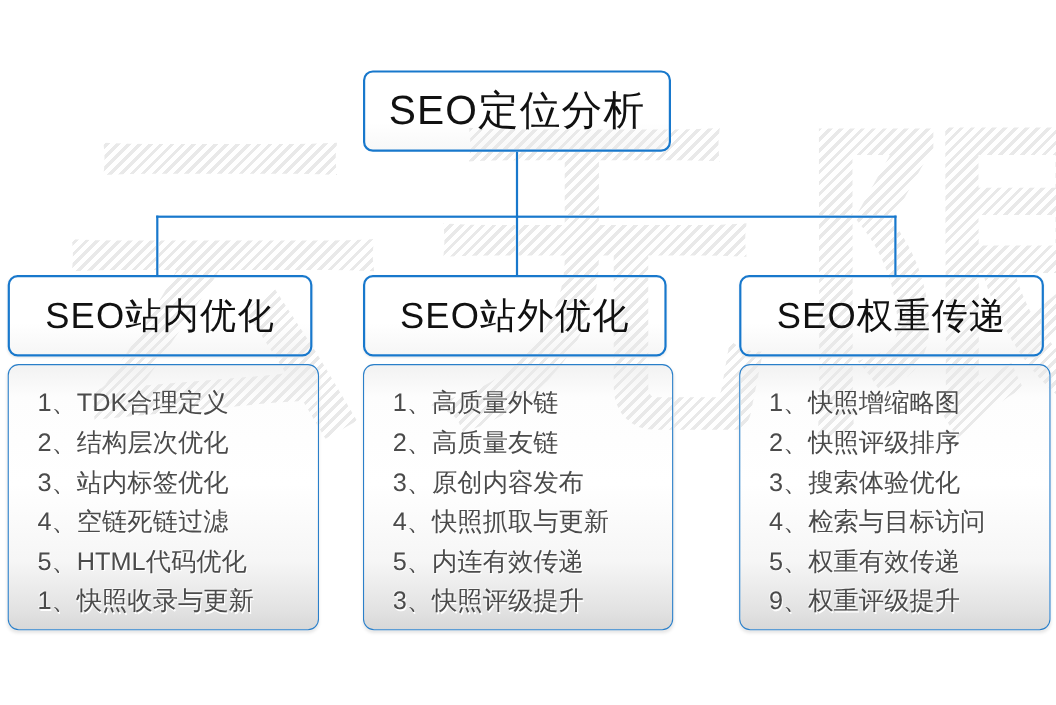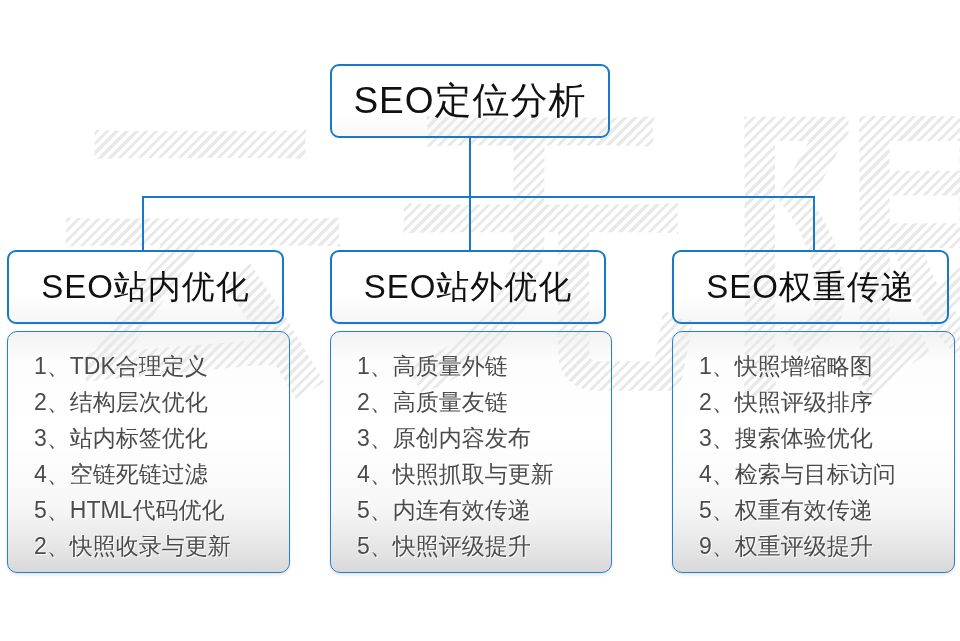--- a/index.html
+++ b/index.html
@@ -85,37 +85,37 @@
     <div class="col-header">
       <span class="col-header-label">SEO站内优化</span>
     </div>
     <div class="col-panel">
       <ul>
           <li>1、TDK合理定义</li>
           <li>2、结构层次优化</li>
           <li>3、站内标签优化</li>
           <li>4、空链死链过滤</li>
           <li>5、HTML代码优化</li>
-          <li>2、快照收录与更新</li>
+          <li>1、快照收录与更新</li>
         </ul>
     </div>
   </div>
 
   <div class="col col-2">
     <div class="col-header">
       <span class="col-header-label">SEO站外优化</span>
     </div>
     <div class="col-panel">
       <ul>
           <li>1、高质量外链</li>
           <li>2、高质量友链</li>
           <li>3、原创内容发布</li>
           <li>4、快照抓取与更新</li>
           <li>5、内连有效传递</li>
-          <li>5、快照评级提升</li>
+          <li>3、快照评级提升</li>
         </ul>
     </div>
   </div>
 
   <div class="col col-3">
     <div class="col-header">
       <span class="col-header-label">SEO权重传递</span>
     </div>
     <div class="col-panel">
       <ul>

